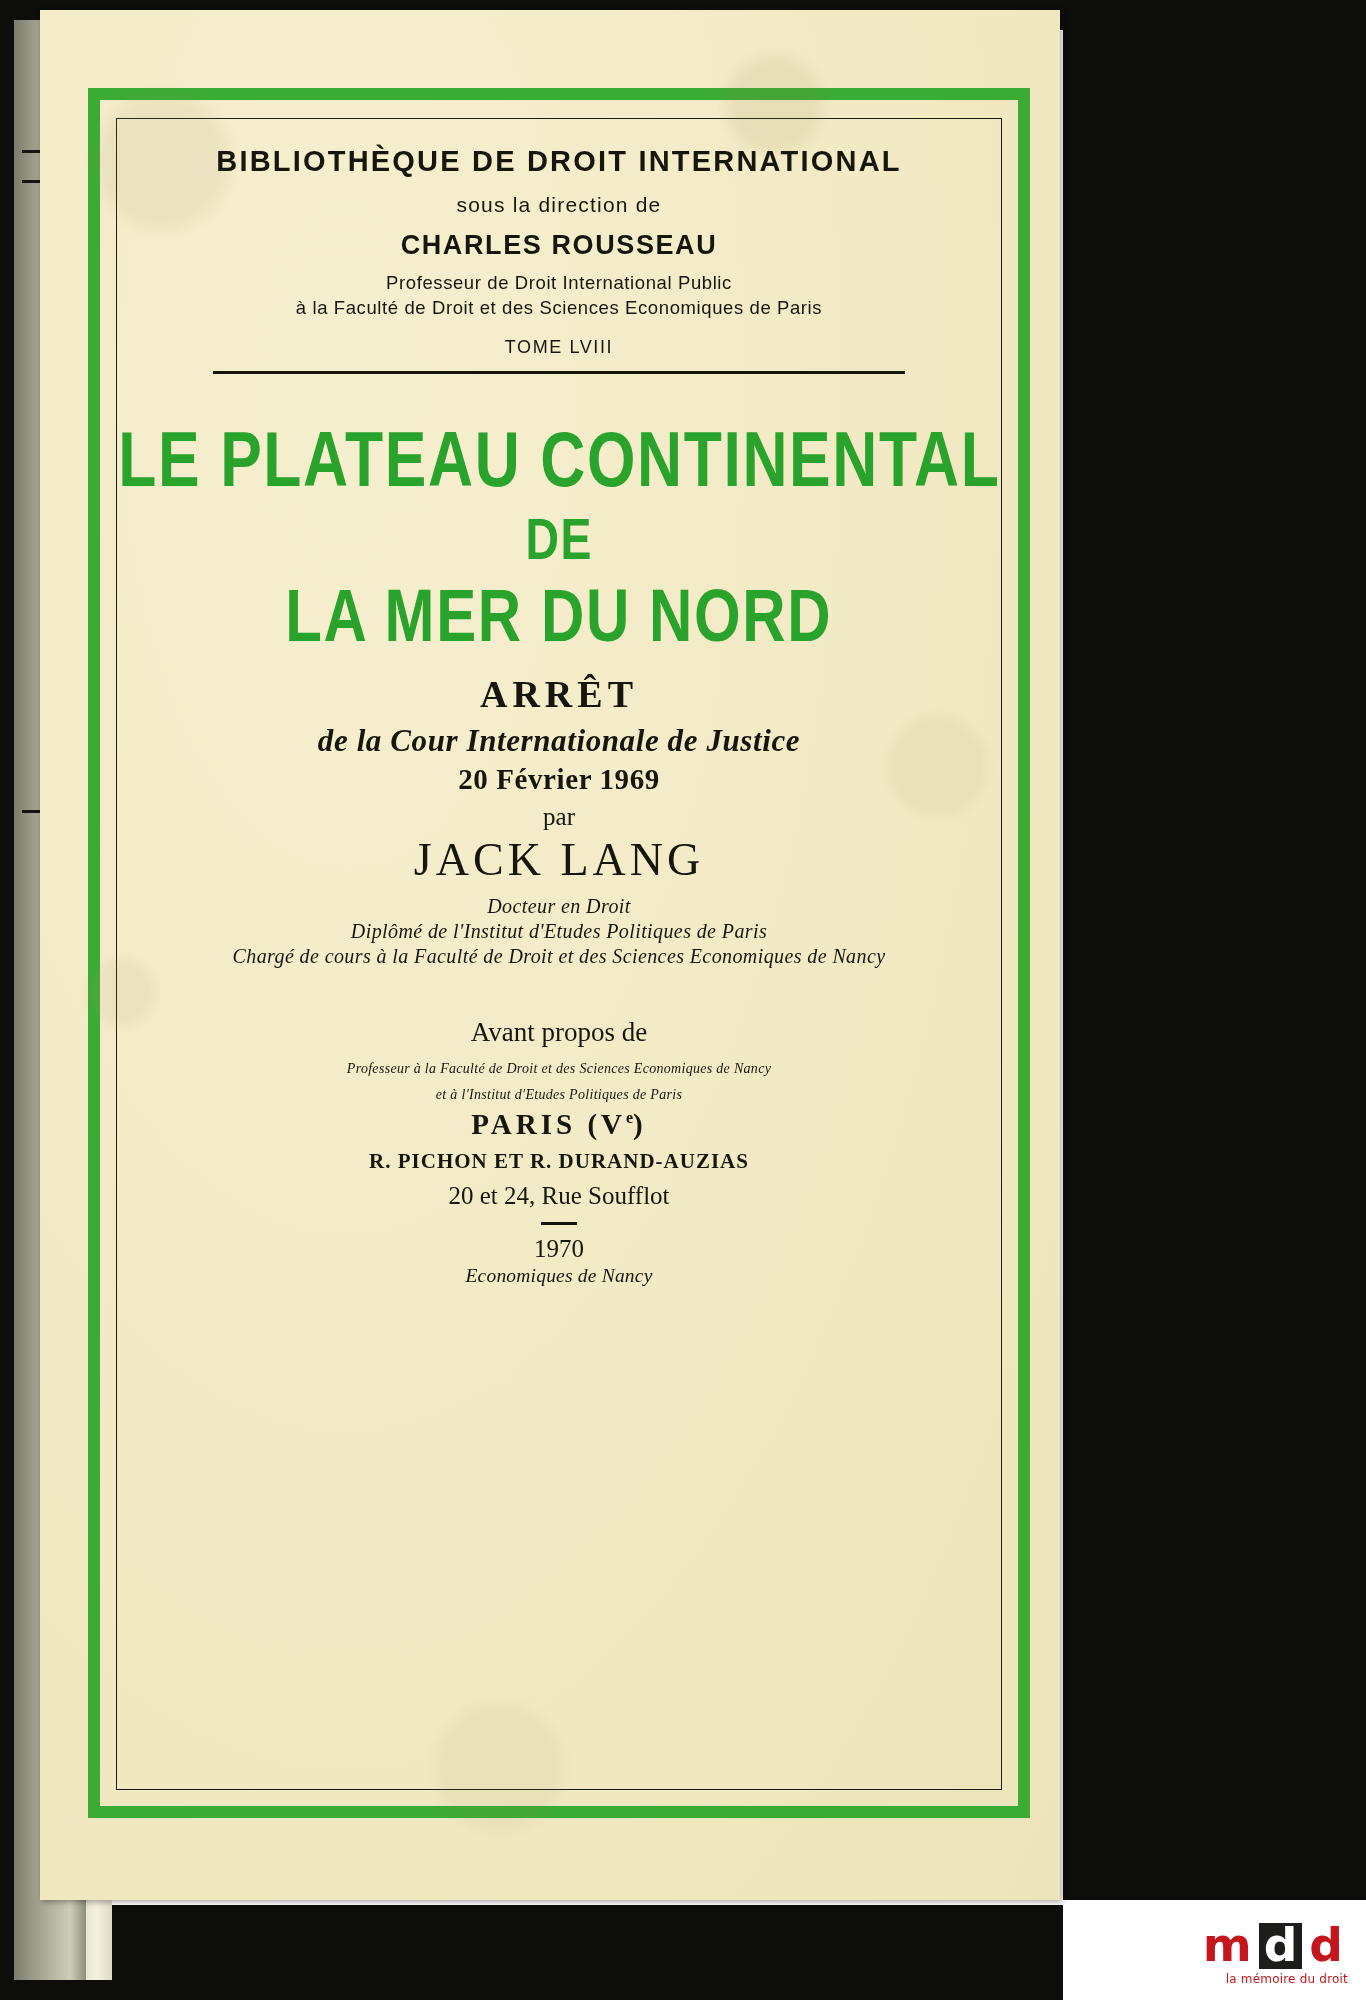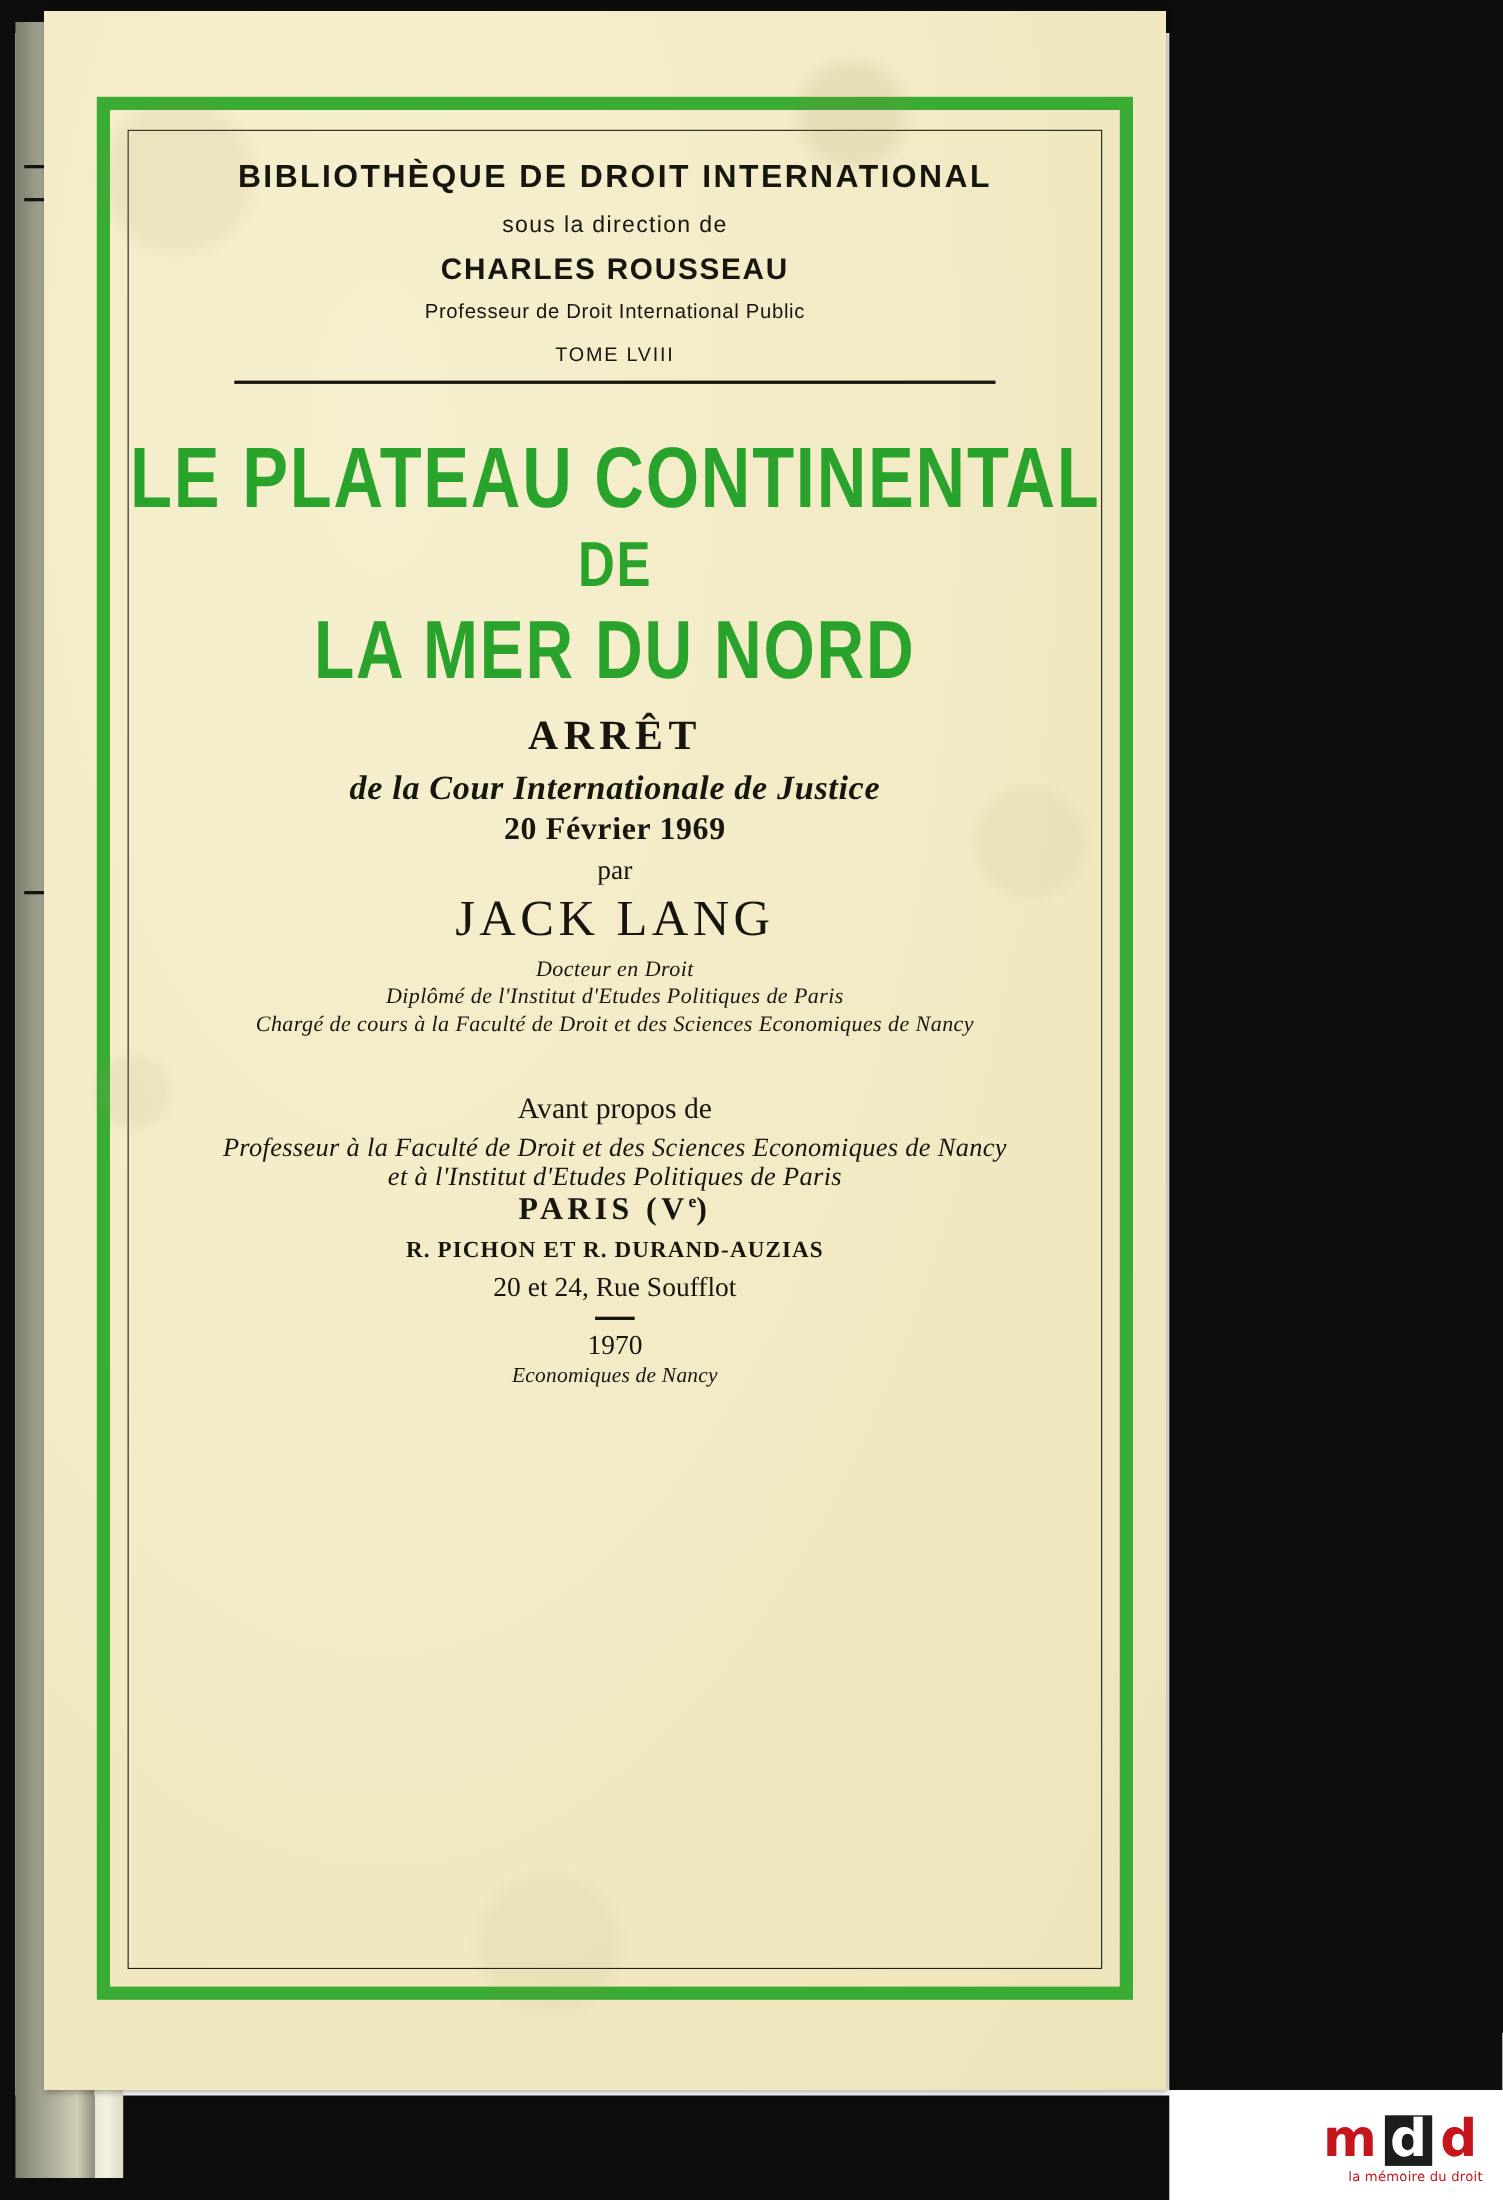--- a/index.html
+++ b/index.html
@@ -219,21 +219,21 @@
   .pref-name{
     font-family:"Liberation Serif", serif;
     font-weight:bold;
     font-size:31px;
     letter-spacing:1.4px;
     margin-top:6px;
   }
   .pref-aff{
     font-family:"Liberation Serif", serif;
     font-style:italic;
-    font-size:24px;
+    font-size:14px;
     line-height:26px;
     margin-top:8px;
     letter-spacing:.3px;
   }
 
   
   .pub-city{
     font-family:"Liberation Serif", serif;
     font-weight:bold;
     font-size:29px;
@@ -334,20 +334,21 @@
 
     <div id="green-frame"></div>
     <div id="black-frame"></div>
 
     <div id="content">
 
       <div class="hdr-series">BIBLIOTHÈQUE DE DROIT INTERNATIONAL</div>
       <div class="hdr-sous">sous la direction de</div>
       <div class="hdr-director">CHARLES ROUSSEAU</div>
       <div class="hdr-aff">Professeur de Droit International Public</div>
+      <div class="hdr-aff" style="margin-top:0;">à la Faculté de Droit et des Sciences Economiques de Paris</div>
       <div class="hdr-tome">TOME LVIII</div>
       <div class="rule"></div>
 
       <div class="title-main" id="title-1">LE PLATEAU CONTINENTAL</div>
       <div class="title-main" id="title-2">DE</div>
       <div class="title-main" id="title-3">LA MER DU NORD</div>
 
       <div class="arret">ARRÊT</div>
       <div class="court">de la Cour Internationale de Justice</div>
       <div class="date">20 Février 1969</div>

